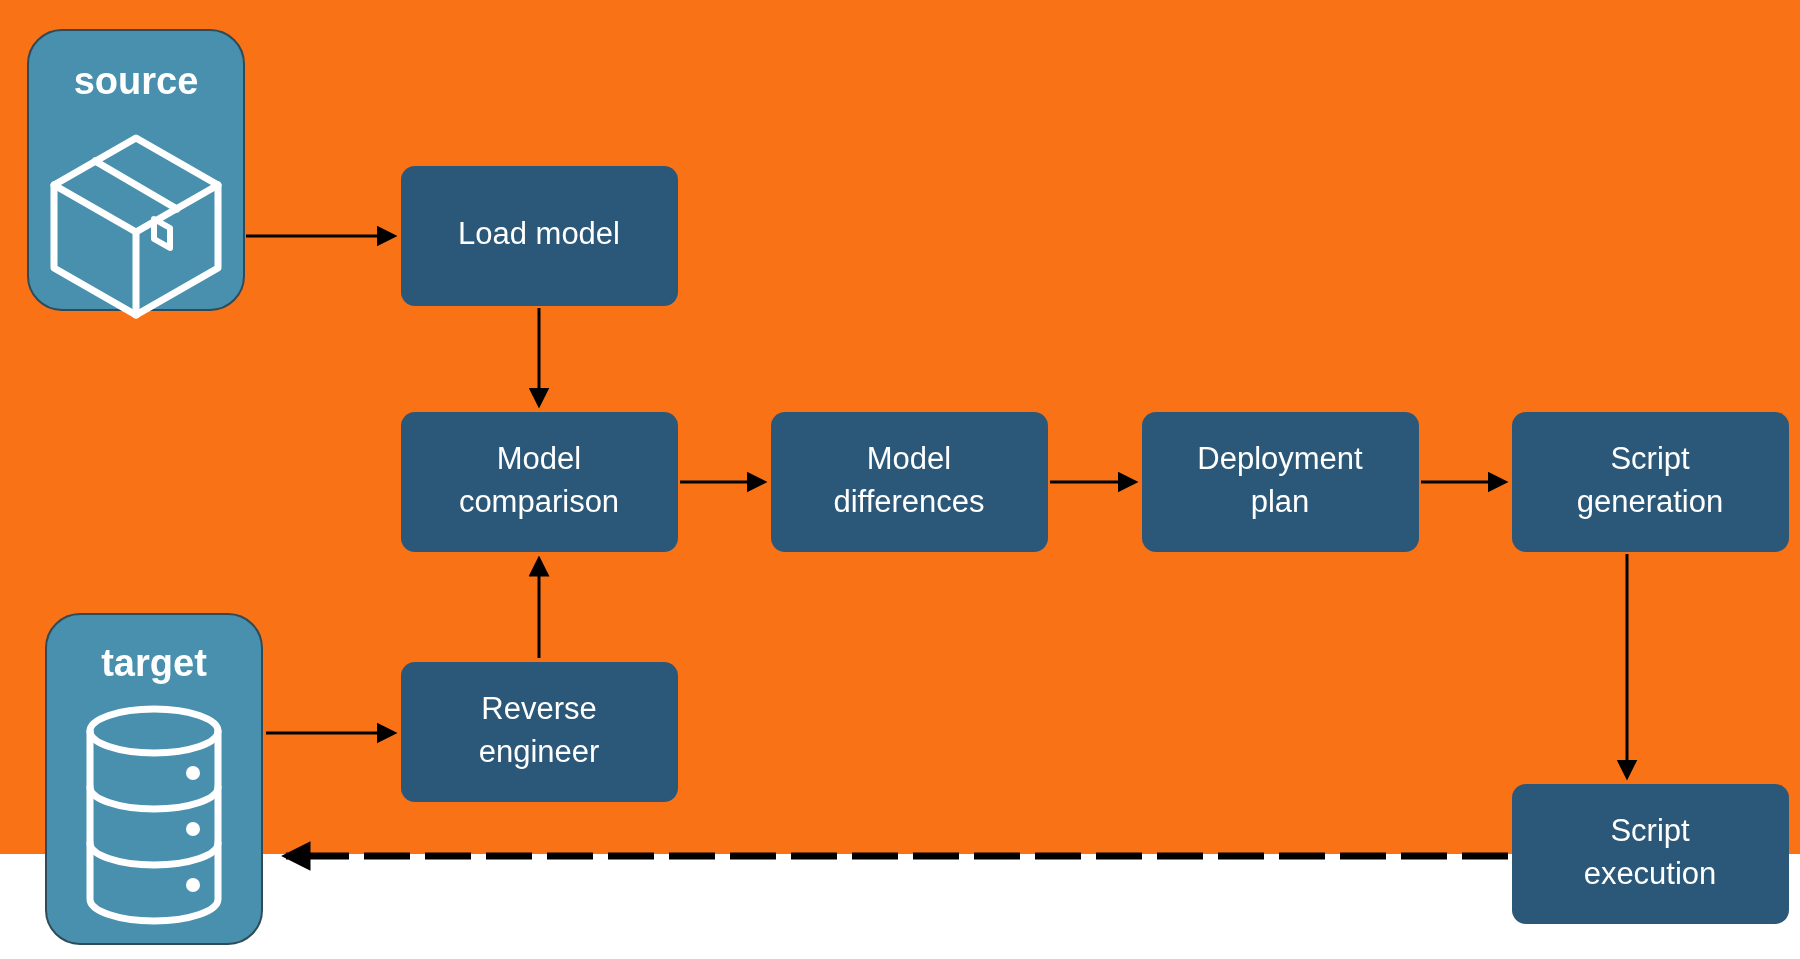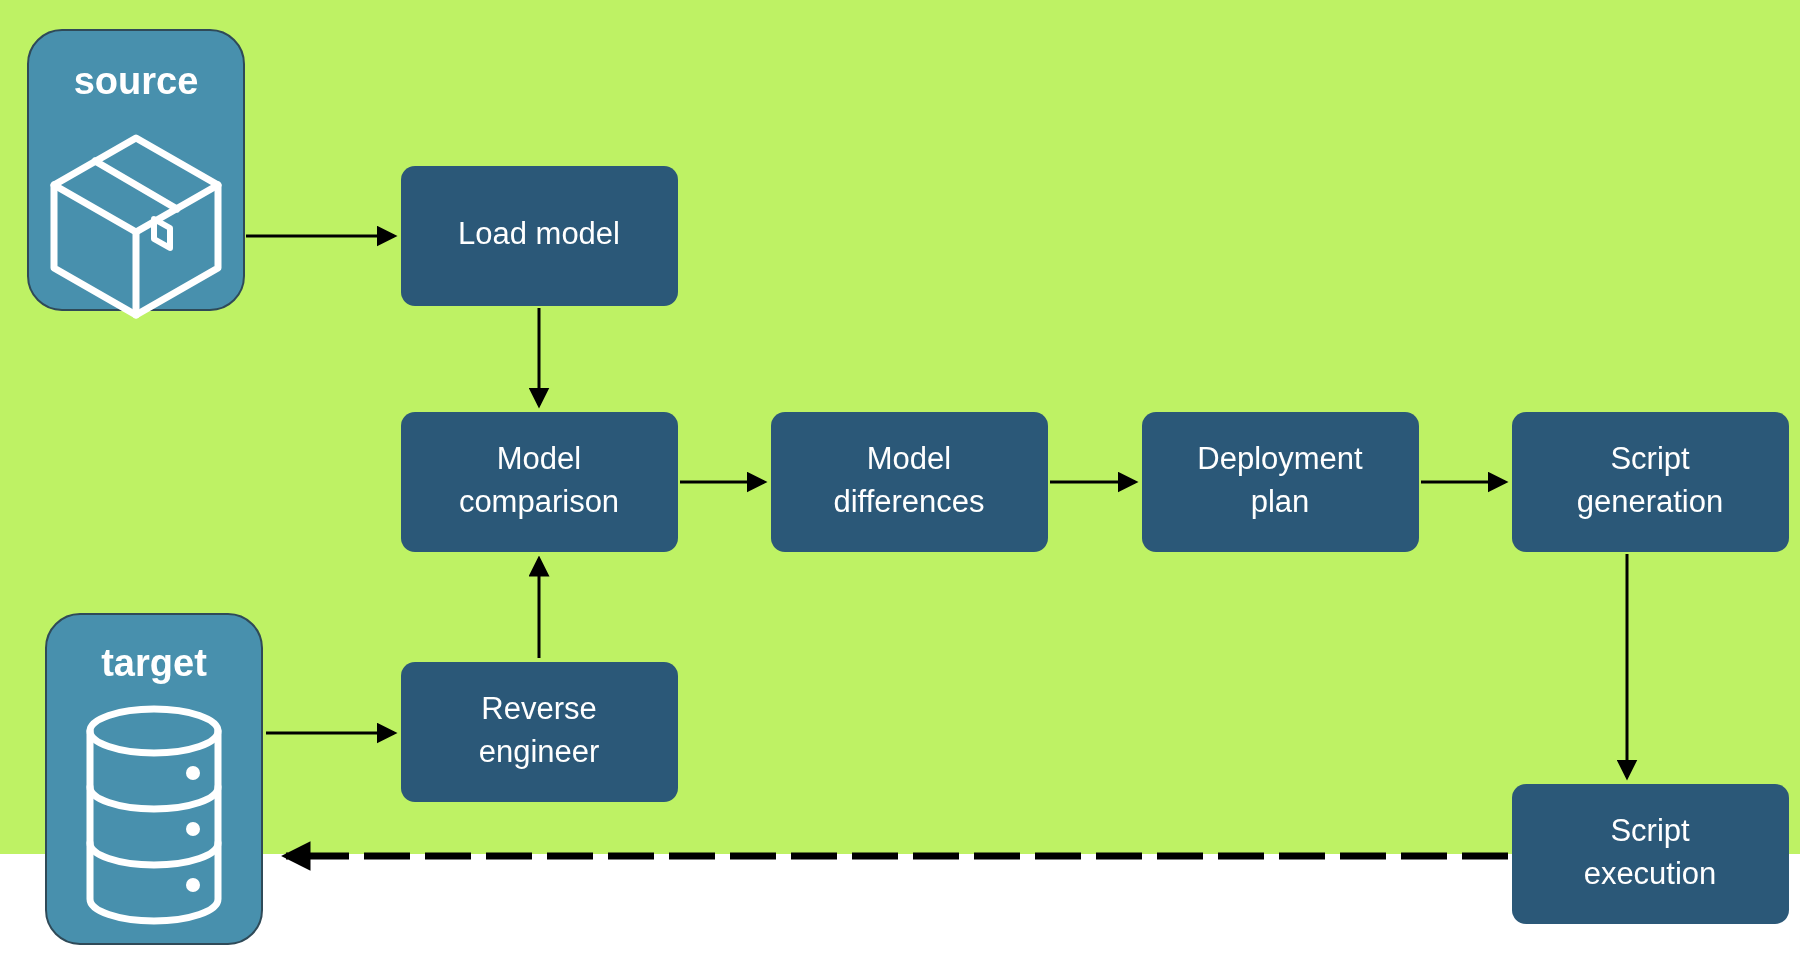--- a/index.html
+++ b/index.html
@@ -10,21 +10,21 @@
   body {
     width: 1800px;
     height: 959px;
     overflow: hidden;
     font-family: "Liberation Sans", sans-serif;
   }
   #diagram-root {
     position: relative;
     width: 1800px;
     height: 854px;
-    background: #bef264;
+    background: #f97316;
   }
   svg#flow {
     display: block;
     width: 1800px;
     height: 959px;
   }
   .node-label {
     font-family: "Liberation Sans", sans-serif;
     font-size: 31px;
     fill: #ffffff;

